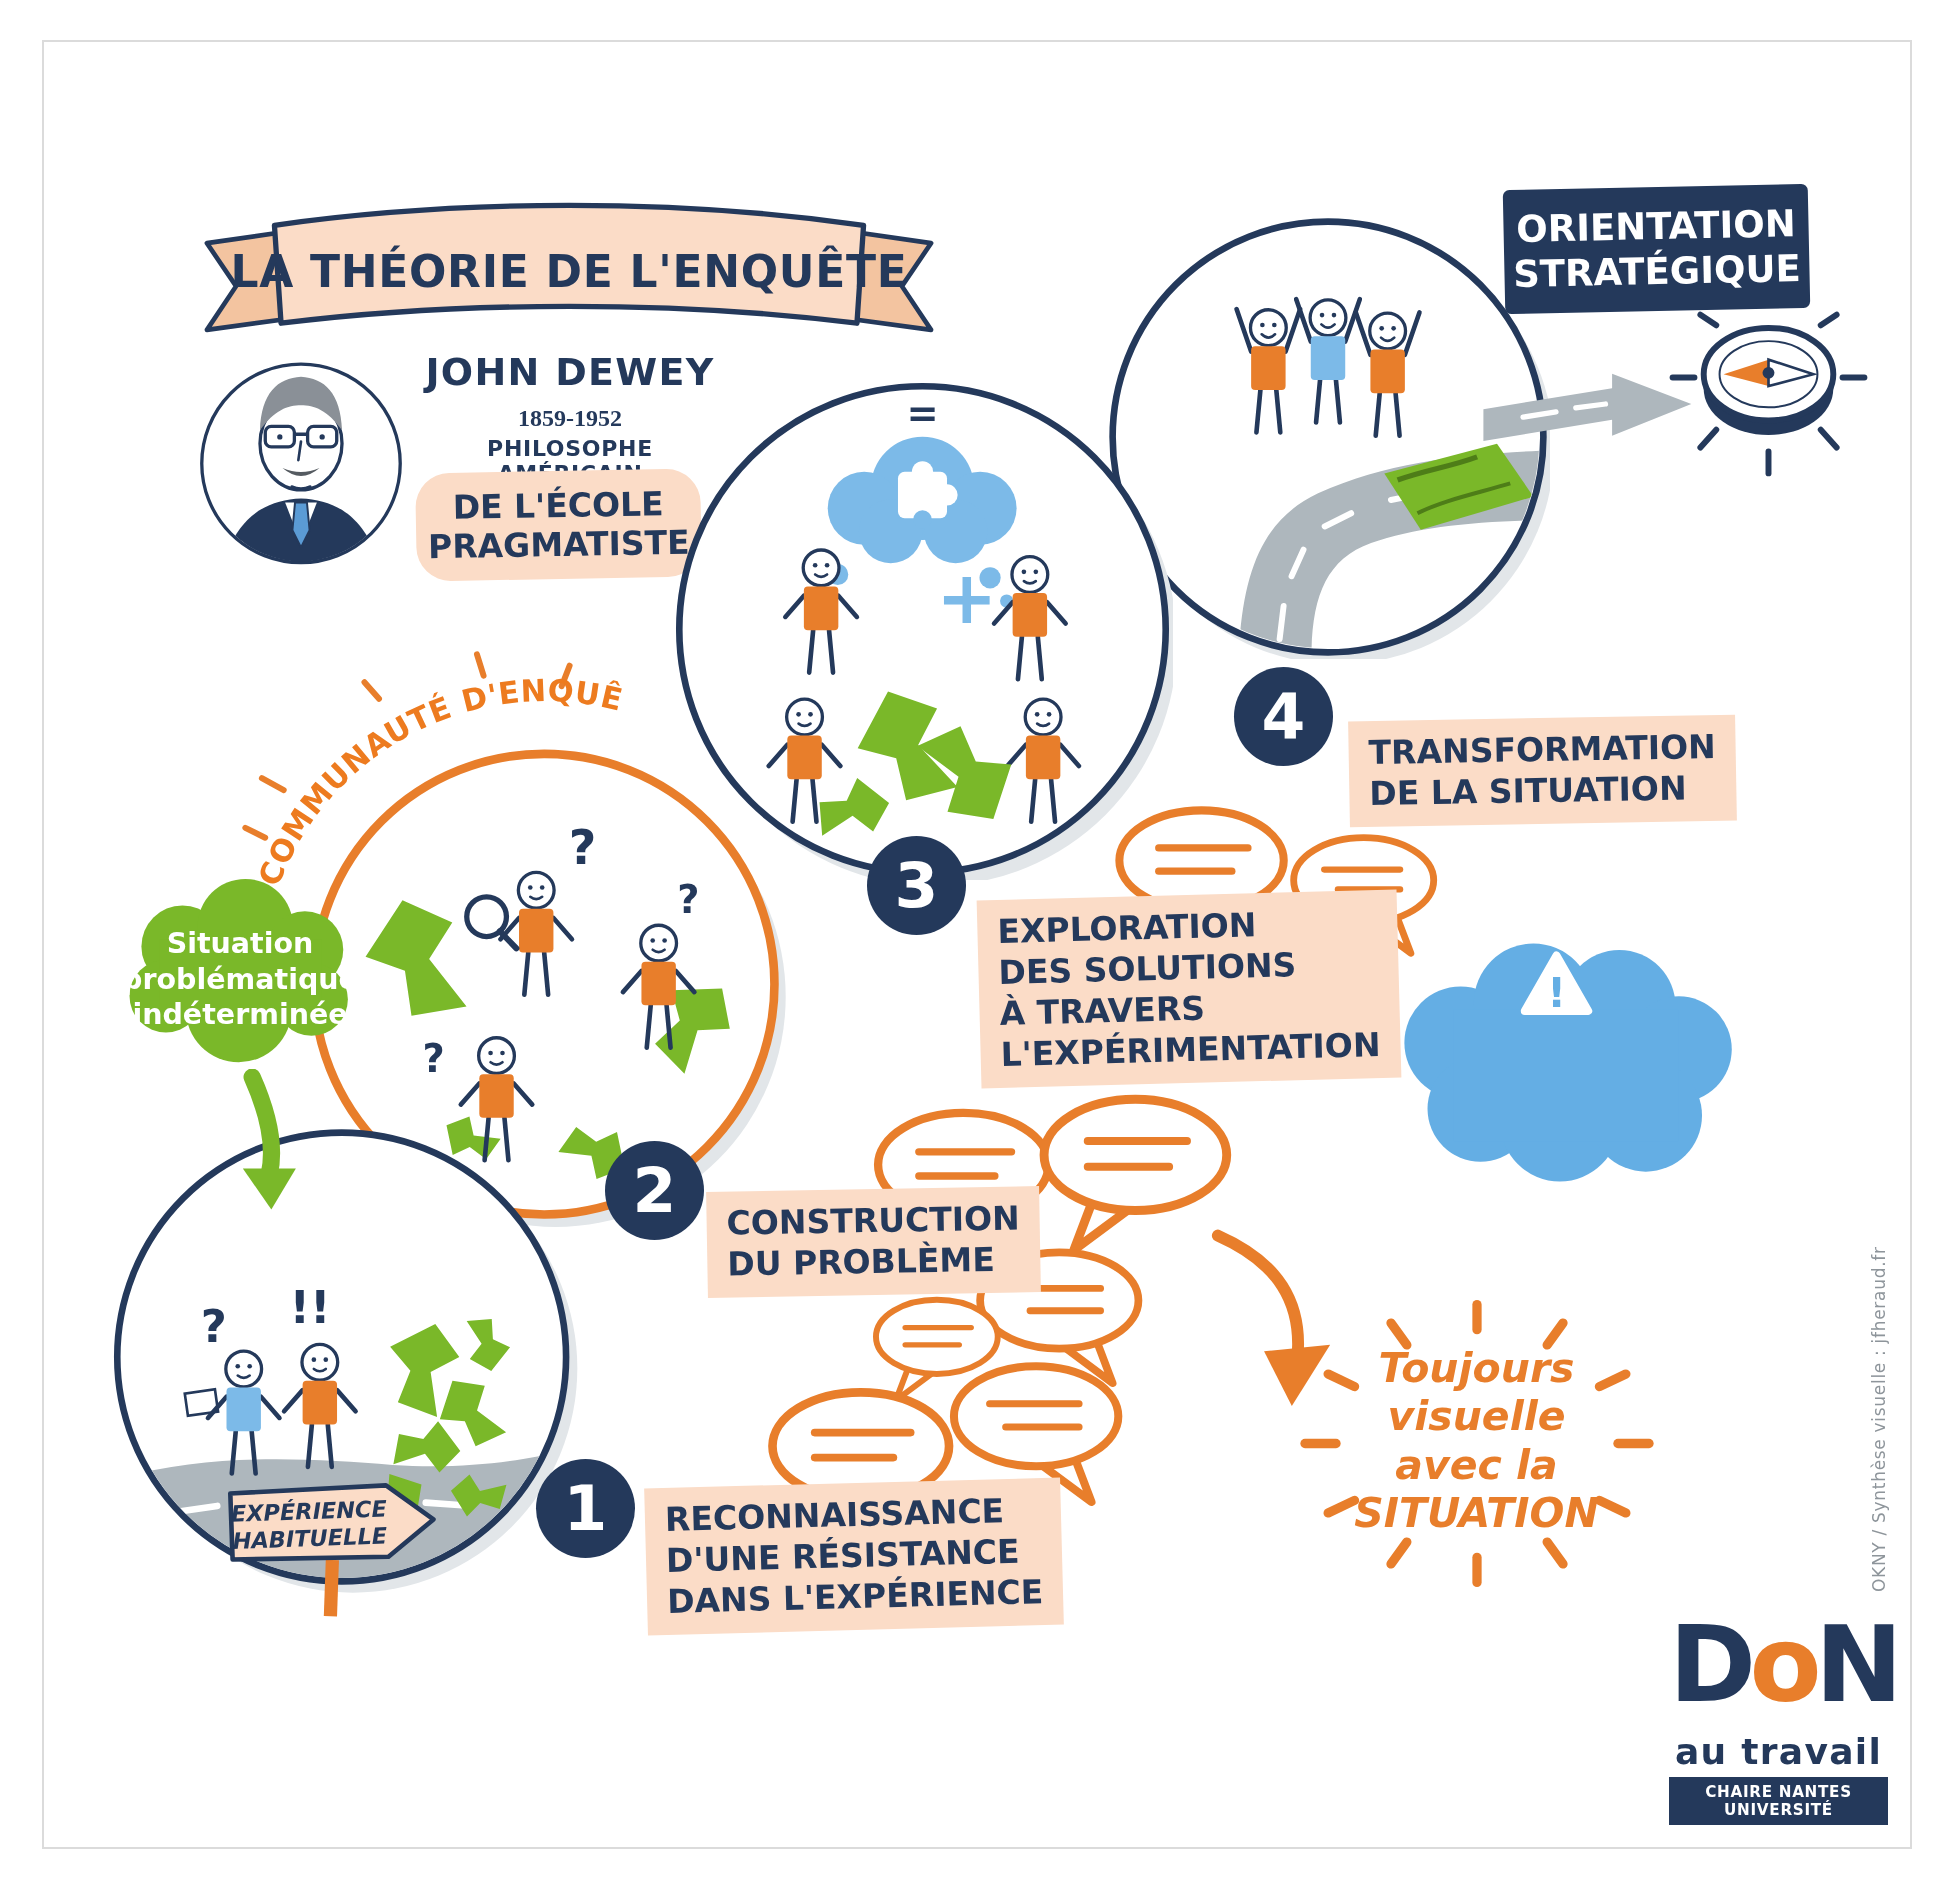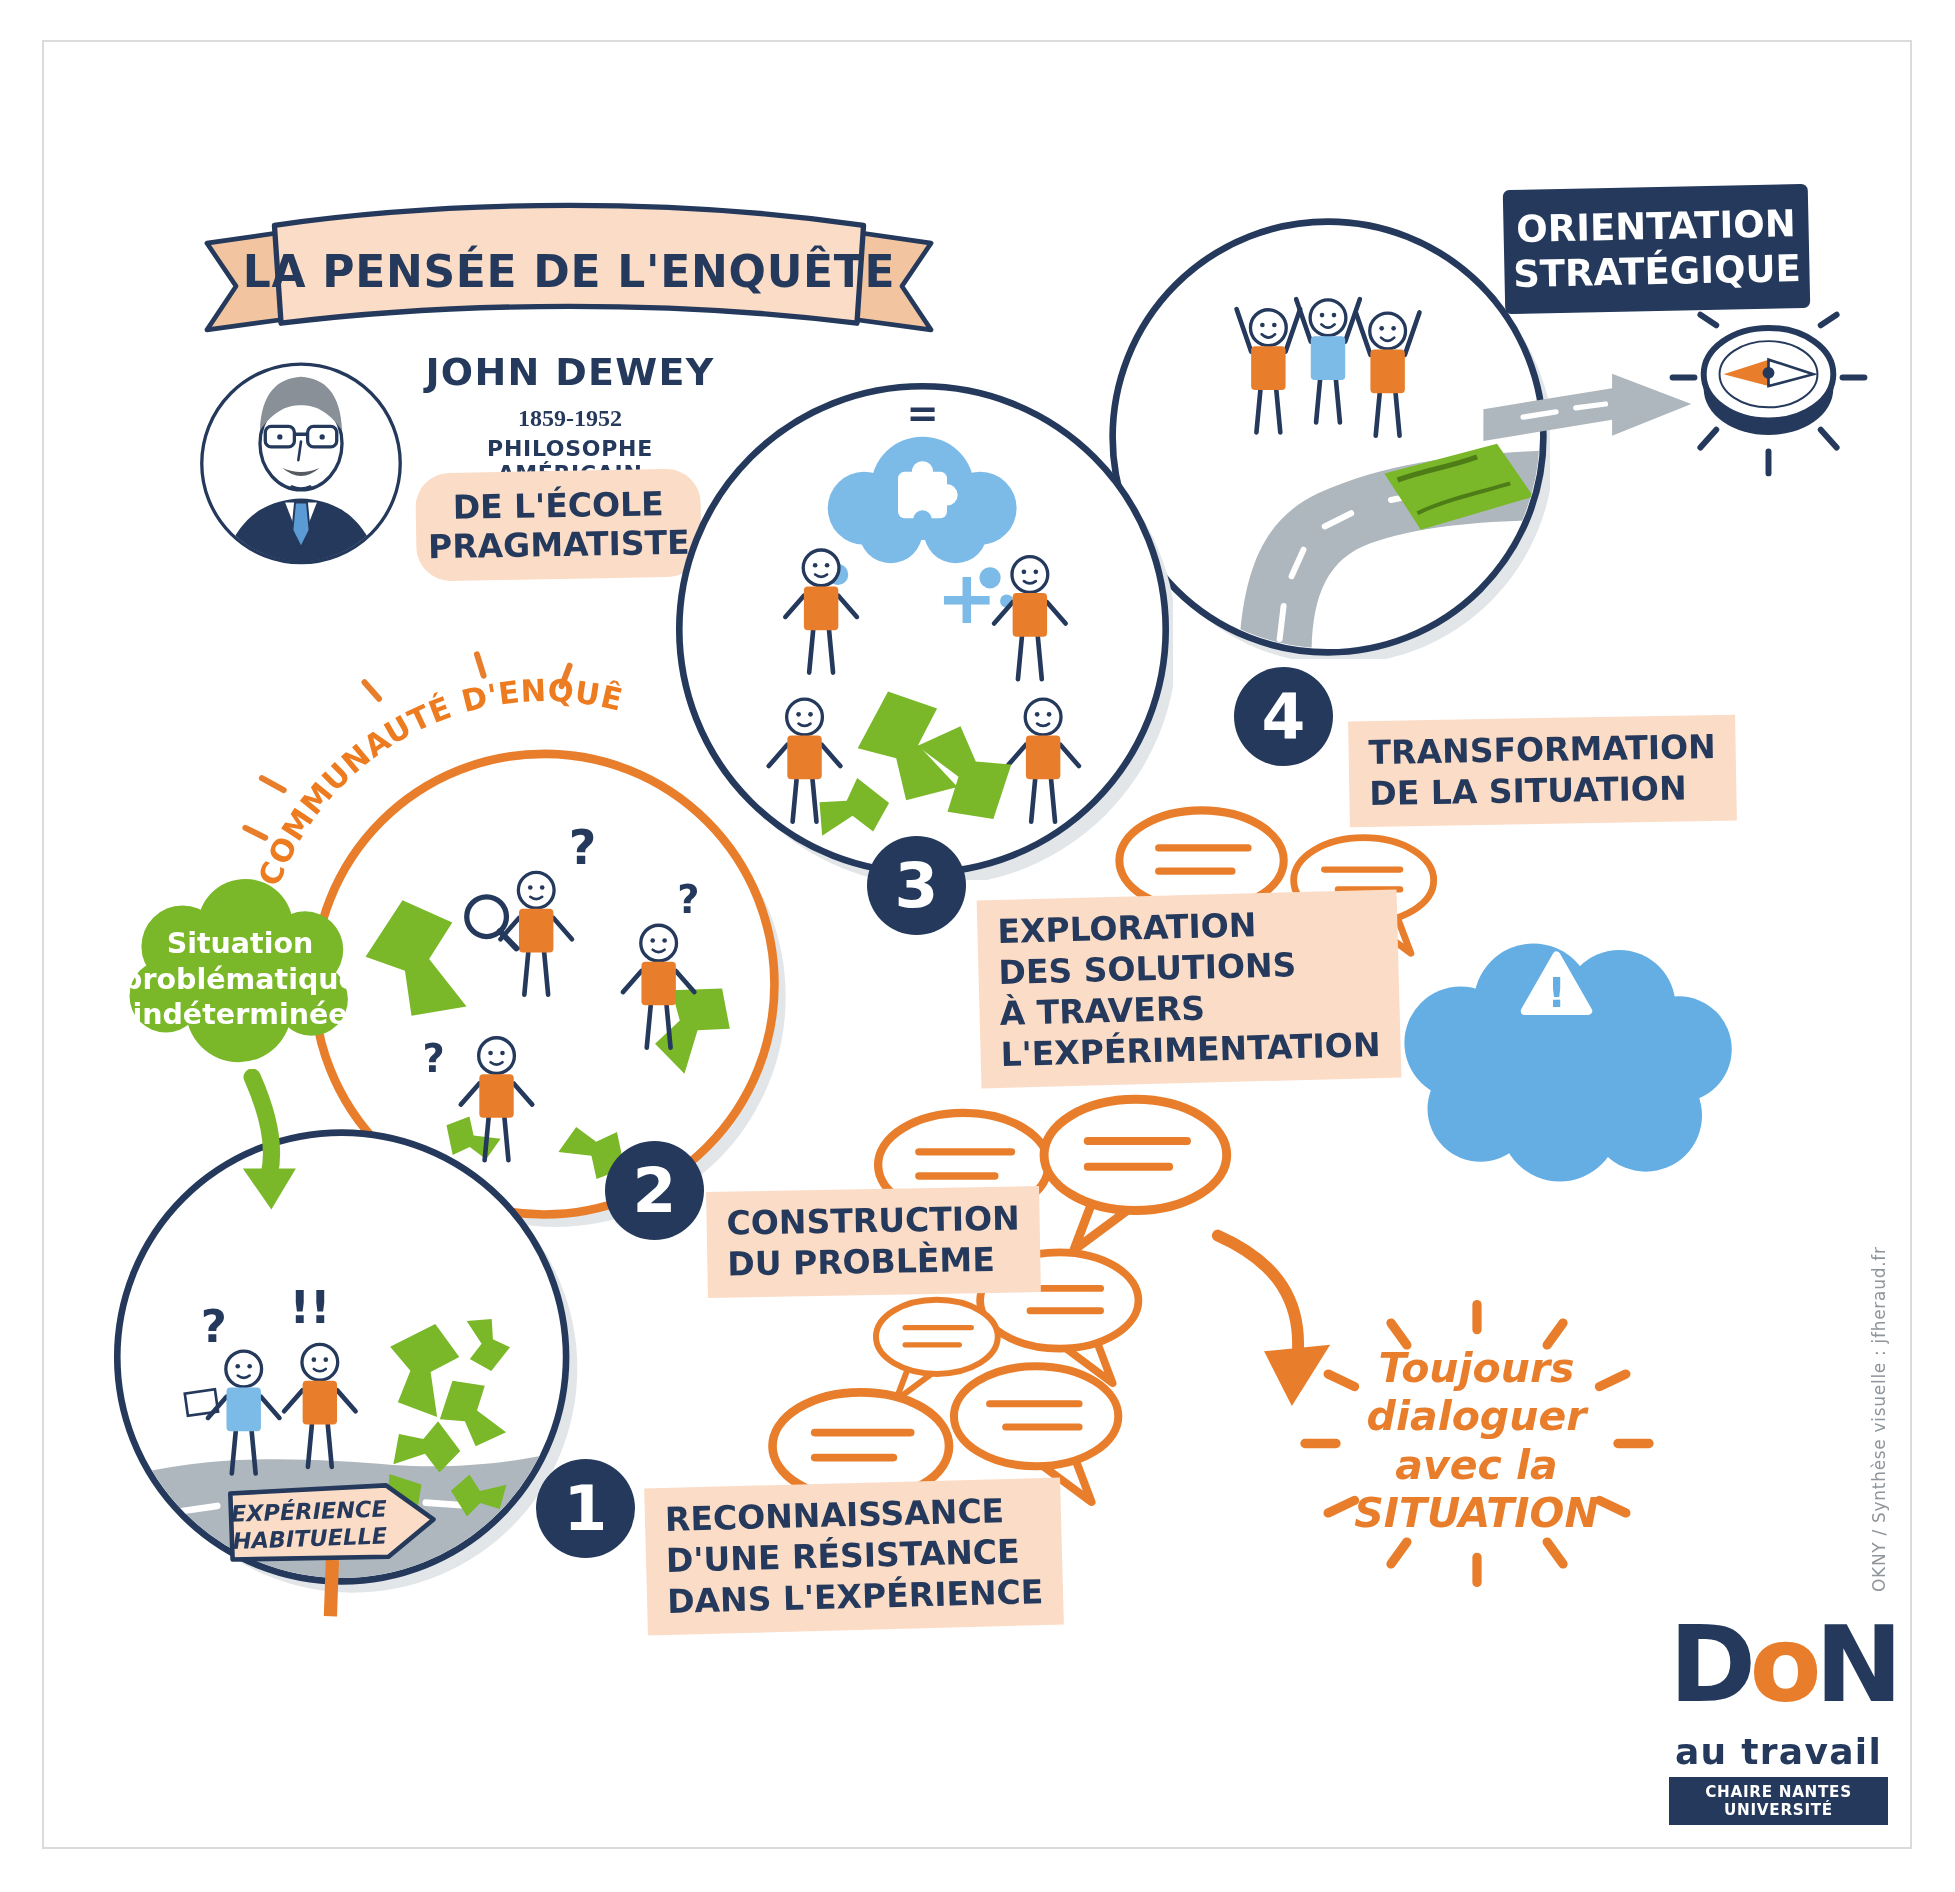--- a/index.html
+++ b/index.html
@@ -88,21 +88,21 @@
     </defs>
   </svg>
 
   <div class="frame"></div>
 
   <svg class="abs" style="left:195px;top:180px" width="748" height="166" viewBox="0 0 1130 250">
     <path d="M18,95 L150,76 L150,208 L18,226 L62,160 Z" fill="#F3C4A0" stroke="#24395B" stroke-width="7" stroke-linejoin="round"></path>
     <path d="M1112,95 L980,76 L980,208 L1112,226 L1068,160 Z" fill="#F3C4A0" stroke="#24395B" stroke-width="7" stroke-linejoin="round"></path>
     <path d="M120,68 C400,28 730,28 1010,68 L1000,216 C730,182 400,182 130,216 Z" fill="#FBDCC7" stroke="#24395B" stroke-width="8" stroke-linejoin="round"></path>
   </svg>
-  <div class="banner-title">LA PENSÉE DE L'ENQUÊTE</div>
+  <div class="banner-title">LA THÉORIE DE L'ENQUÊTE</div>
 
   <svg class="abs" style="left:195px;top:341px" width="212" height="258" viewBox="0 0 320 390">
     <clipPath id="clipP">
         <circle cx="160" cy="185" r="148"></circle>
       </clipPath>
     <circle cx="160" cy="185" r="150" fill="#fff" stroke="#24395B" stroke-width="5"></circle>
     <g clip-path="url(#clipP)">
       <path d="M40,345 C60,268 105,240 160,238 C215,240 260,268 280,345 L280,390 L40,390 Z" fill="#24395B"></path>
       <polygon points="136,244 184,244 160,306" fill="#fff"></polygon>
       <polygon points="151,244 169,244 173,286 160,312 147,286" fill="#5B9BD5" stroke="#24395B" stroke-width="3"></polygon>
@@ -373,21 +373,21 @@
       <line x1="105" y1="321" x2="65" y2="340"></line>
       <line x1="77" y1="235" x2="30" y2="235"></line>
       <line x1="105" y1="149" x2="65" y2="130"></line>
       <line x1="184" y1="86" x2="160" y2="53"></line>
       <line x1="290" y1="63" x2="290" y2="25"></line>
       <line x1="396" y1="86" x2="420" y2="53"></line>
       <line x1="475" y1="149" x2="515" y2="130"></line>
     </g>
   </svg>
   <div class="dialogue-text">Toujours
-dialoguer
+visuelle
 avec la
 SITUATION</div>
 
   <div class="credit">OKNY / Synthèse visuelle : jfheraud.fr</div>
 
   <div class="logo">
     <div class="logo-mark"><span>D</span><span class="lo">o</span><span>N</span></div>
     <div class="logo-sub">au travail</div>
     <div class="logo-bar">CHAIRE NANTES UNIVERSITÉ</div>
   </div>

